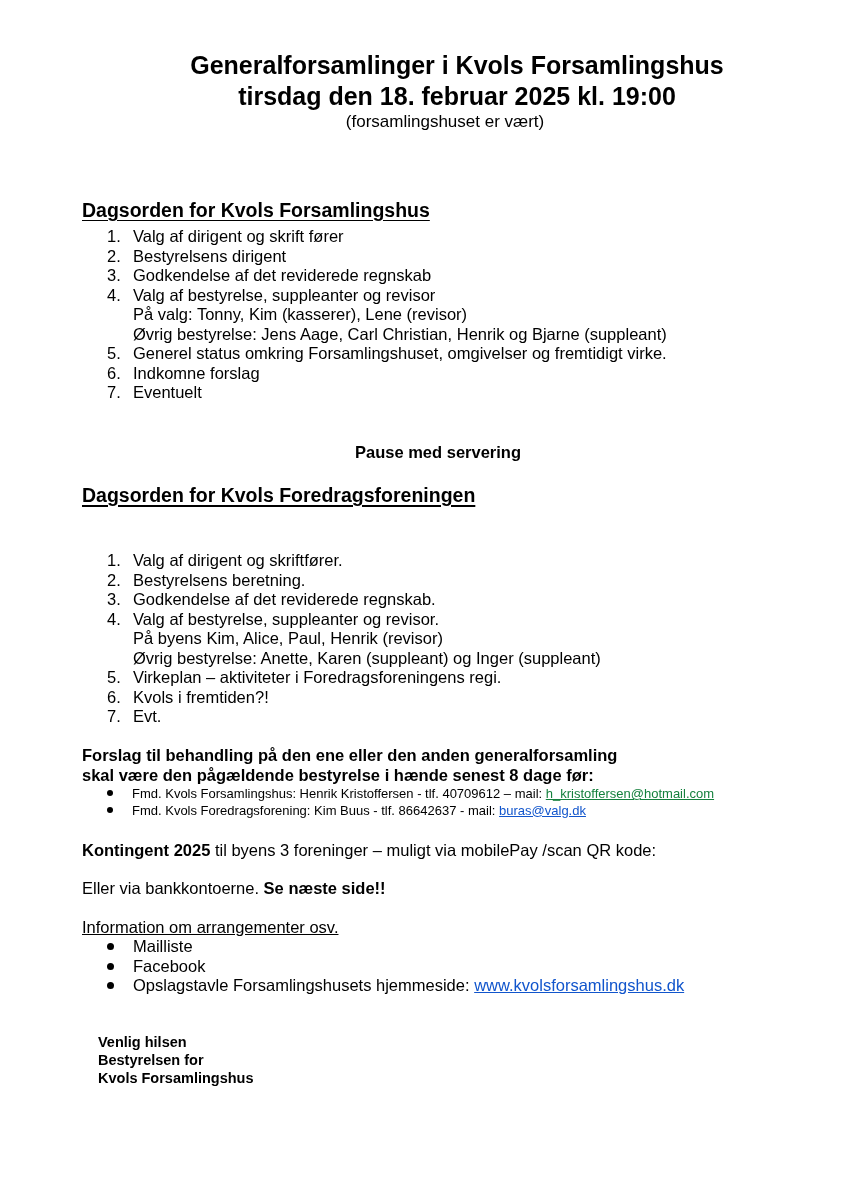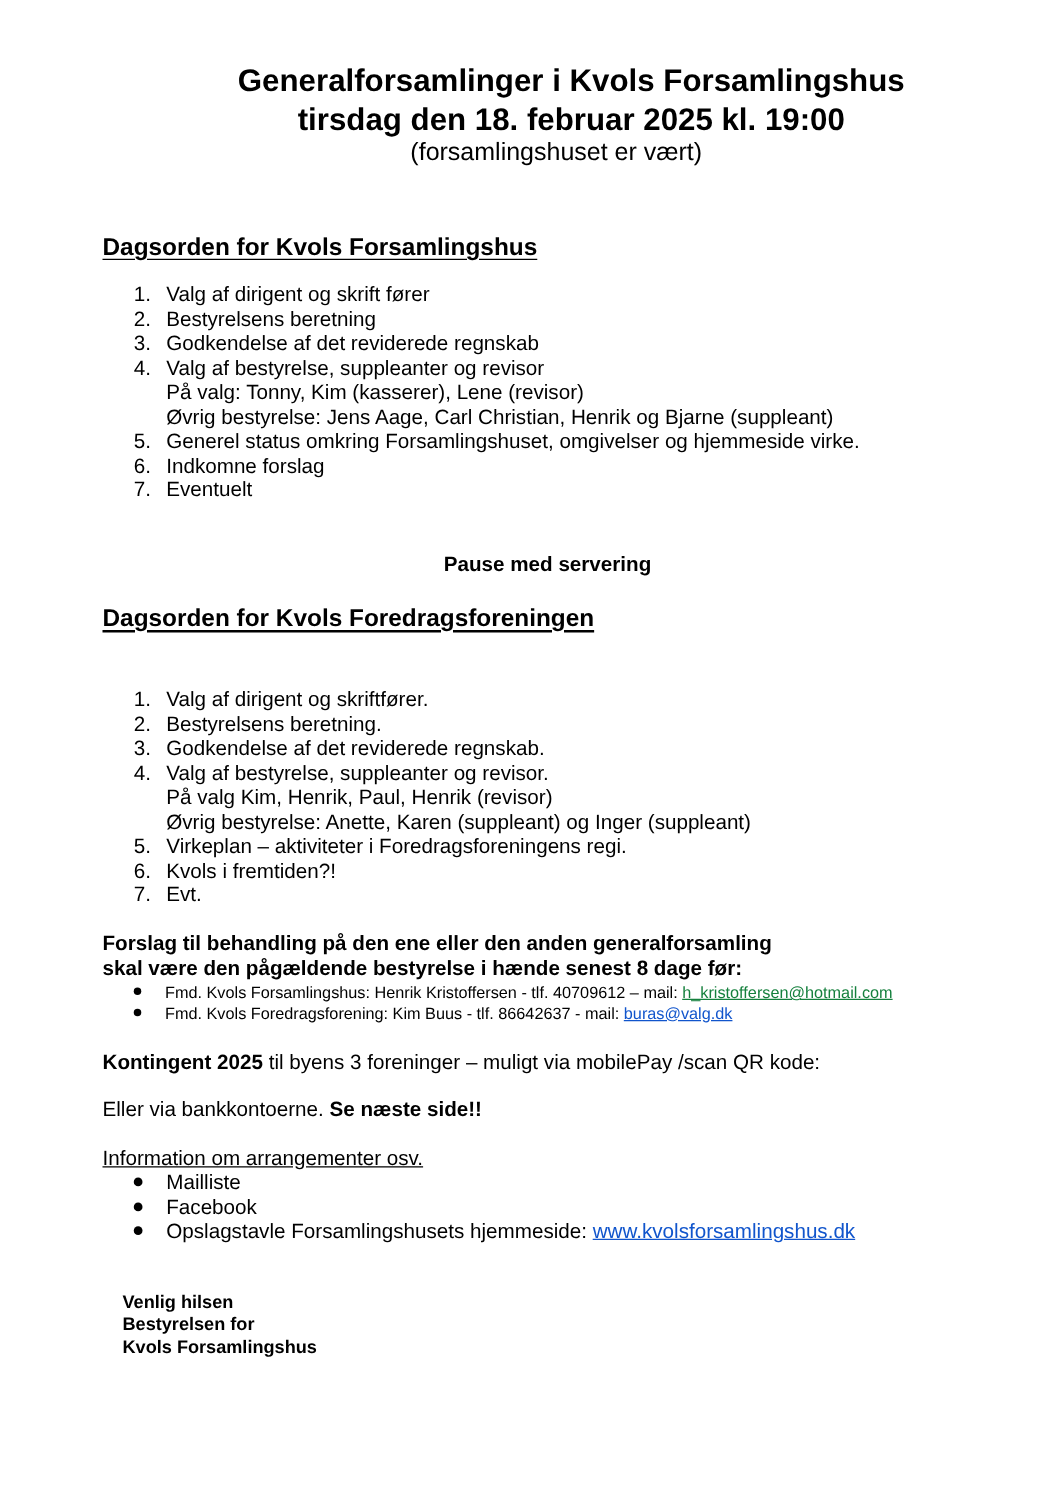--- a/index.html
+++ b/index.html
@@ -27,21 +27,21 @@
       width: 848px;
       text-align: center;
     }
     .title-line {
       font-weight: bold;
       font-size: 25px;
       line-height: 31px;
       padding-left: 66px;
     }
     .subtitle {
-      font-size: 20px;
+      font-size: 17px;
       line-height: 20px;
       padding-left: 42px;
     }
     .heading {
       position: absolute;
       left: 82px;
       font-weight: bold;
       font-size: 19.5px;
       text-decoration: underline;
       text-underline-offset: 3px;
@@ -142,43 +142,43 @@
 <body>
 
 <div class="page">
 
   <div class="title-block">
     <div class="title-line">Generalforsamlinger i Kvols Forsamlingshus</div>
     <div class="title-line">tirsdag den 18. februar 2025 kl. 19:00</div>
     <div class="subtitle">(forsamlingshuset er vært)</div>
   </div>
 
-  <div class="heading" style="top:187px;text-decoration:underline;">Dagsorden for Kvols Forsamlingshus</div>
+  <div class="heading" style="top:199px;text-decoration:underline;">Dagsorden for Kvols Forsamlingshus</div>
   <div class="ol" style="top:227px;">
     <div class="item">
         <span class="num">1.</span>
         <span>Valg af dirigent og skrift fører</span>
       </div>
     <div class="item">
         <span class="num">2.</span>
-        <span>Bestyrelsens beretning</span>
+        <span>Bestyrelsens dirigent</span>
       </div>
     <div class="item">
         <span class="num">3.</span>
         <span>Godkendelse af det reviderede regnskab</span>
       </div>
     <div class="item">
         <span class="num">4.</span>
         <span>Valg af bestyrelse, suppleanter og revisor</span>
       </div>
     <div class="sub">På valg: Tonny, Kim (kasserer), Lene (revisor)</div>
     <div class="sub">Øvrig bestyrelse: Jens Aage, Carl Christian, Henrik og Bjarne (suppleant)</div>
     <div class="item">
         <span class="num">5.</span>
-        <span>Generel status omkring Forsamlingshuset, omgivelser og hjemmeside virke.</span>
+        <span>Generel status omkring Forsamlingshuset, omgivelser og fremtidigt virke.</span>
       </div>
     <div class="item">
         <span class="num">6.</span>
         <span>Indkomne forslag</span>
       </div>
     <div class="item">
         <span class="num">7.</span>
         <span>Eventuelt</span>
       </div>
   </div>
@@ -196,21 +196,21 @@
         <span>Bestyrelsens beretning.</span>
       </div>
     <div class="item">
         <span class="num">3.</span>
         <span>Godkendelse af det reviderede regnskab.</span>
       </div>
     <div class="item">
         <span class="num">4.</span>
         <span>Valg af bestyrelse, suppleanter og revisor.</span>
       </div>
-    <div class="sub">På valg Kim, Henrik, Paul, Henrik (revisor)</div>
+    <div class="sub">På byens Kim, Alice, Paul, Henrik (revisor)</div>
     <div class="sub">Øvrig bestyrelse: Anette, Karen (suppleant) og Inger (suppleant)</div>
     <div class="item">
         <span class="num">5.</span>
         <span>Virkeplan – aktiviteter i Foredragsforeningens regi.</span>
       </div>
     <div class="item">
         <span class="num">6.</span>
         <span>Kvols i fremtiden?!</span>
       </div>
     <div class="item">

